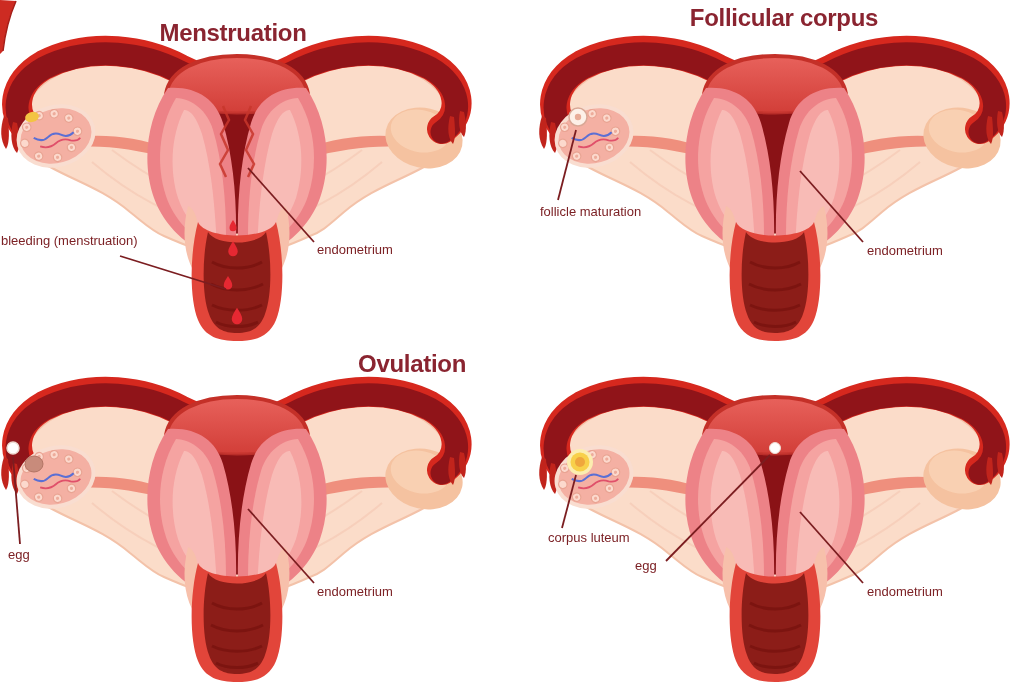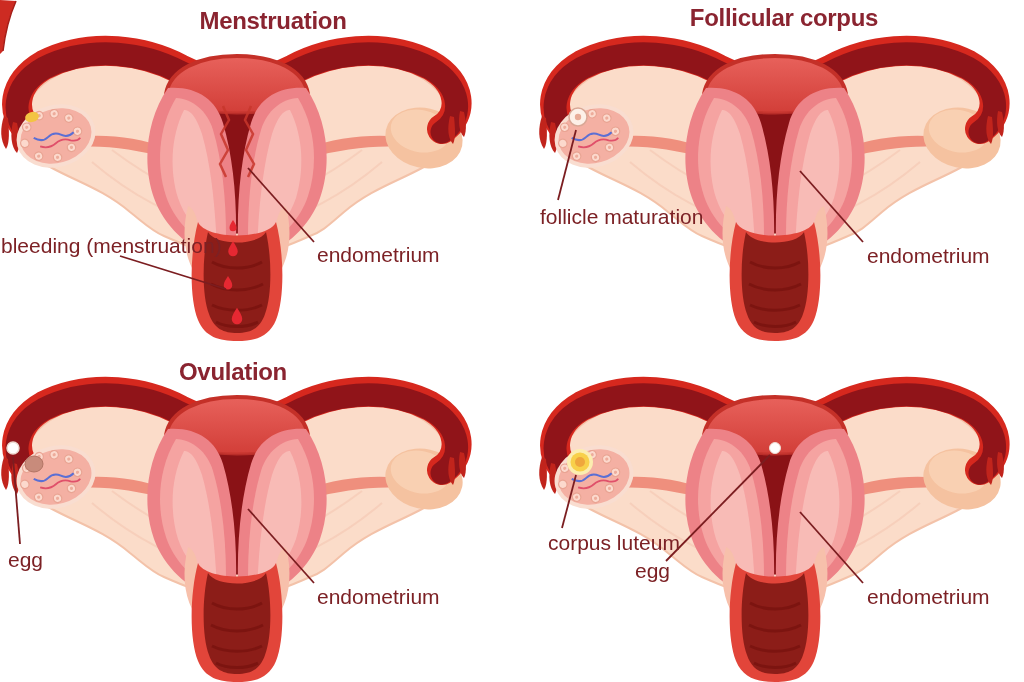--- a/index.html
+++ b/index.html
@@ -3,25 +3,25 @@
 <meta charset="utf-8">
 <style>
   html,body{margin:0;padding:0;background:#ffffff;}
   #stage{position:relative;width:1024px;height:682px;background:#ffffff;overflow:hidden;
          font-family:"Liberation Sans",sans-serif;}
   .panel{position:absolute;width:512px;height:341px;}
   #p1{left:0;top:0;} #p2{left:512px;top:0;} #p3{left:0;top:341px;} #p4{left:512px;top:341px;}
   .art{position:absolute;left:0;top:0;width:512px;height:341px;display:block;}
   .ttl{position:absolute;font-size:24px;font-weight:700;letter-spacing:-0.3px;
        color:#8a2430;text-align:center;line-height:1.1;}
-  #p1 .ttl{left:0;width:466px;top:8px;padding-left:40px;}
+  #p1 .ttl{left:0;width:466px;top:20px;}
   #p2 .ttl{left:40px;width:464px;top:5px;}
-  #p3 .ttl{left:0;width:466px;top:18px;}
+  #p3 .ttl{left:0;width:466px;top:10px;text-align:right;}
   #p4 .ttl{left:40px;width:464px;top:7px;}
-  .lbl{position:absolute;font-size:21px;font-weight:400;color:#7c2125;
+  .lbl{position:absolute;font-size:13px;font-weight:400;color:#7c2125;
        line-height:1.15;white-space:nowrap;}
   #p1 .lbl-bleeding{left:1px;top:234px;text-align:right;}
   #p1 .lbl-endo{left:317px;top:243px;}
   #p2 .lbl-follicle{left:28px;top:205px;}
   #p2 .lbl-endo{left:355px;top:244px;}
   #p3 .lbl-egg{left:8px;top:207px;}
   #p3 .lbl-endo{left:317px;top:244px;}
   #p4 .lbl-corpus{left:4px;top:190px;margin-left:32px;}
   #p4 .lbl-egg{left:123px;top:218px;}
   #p4 .lbl-endo{left:355px;top:244px;}

